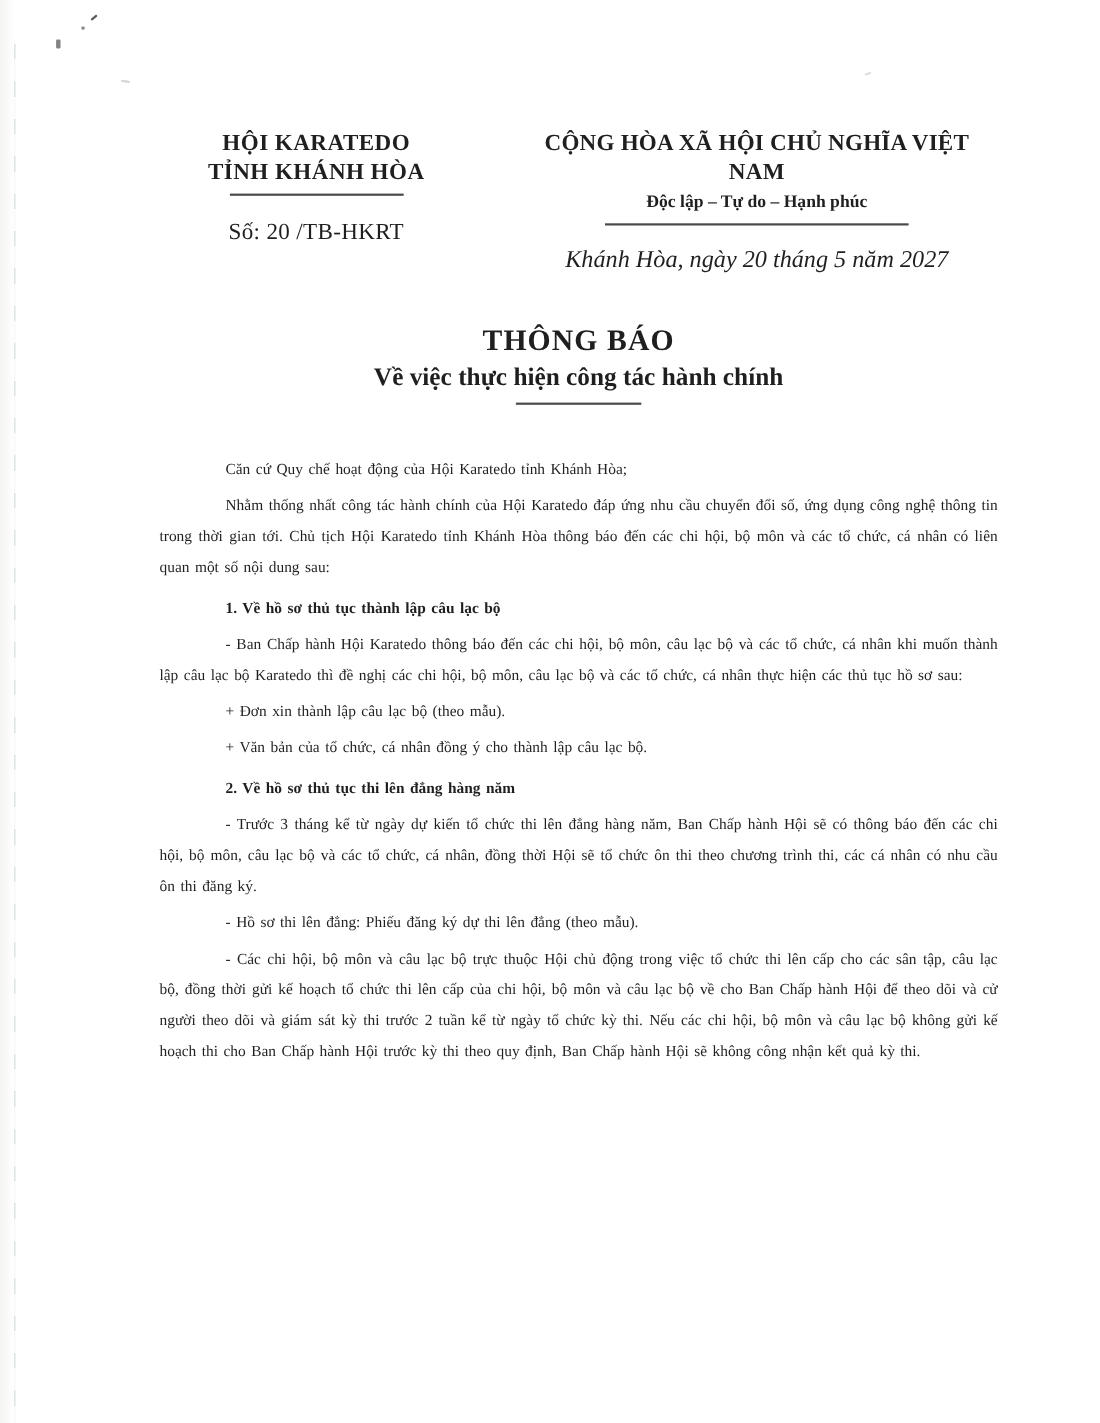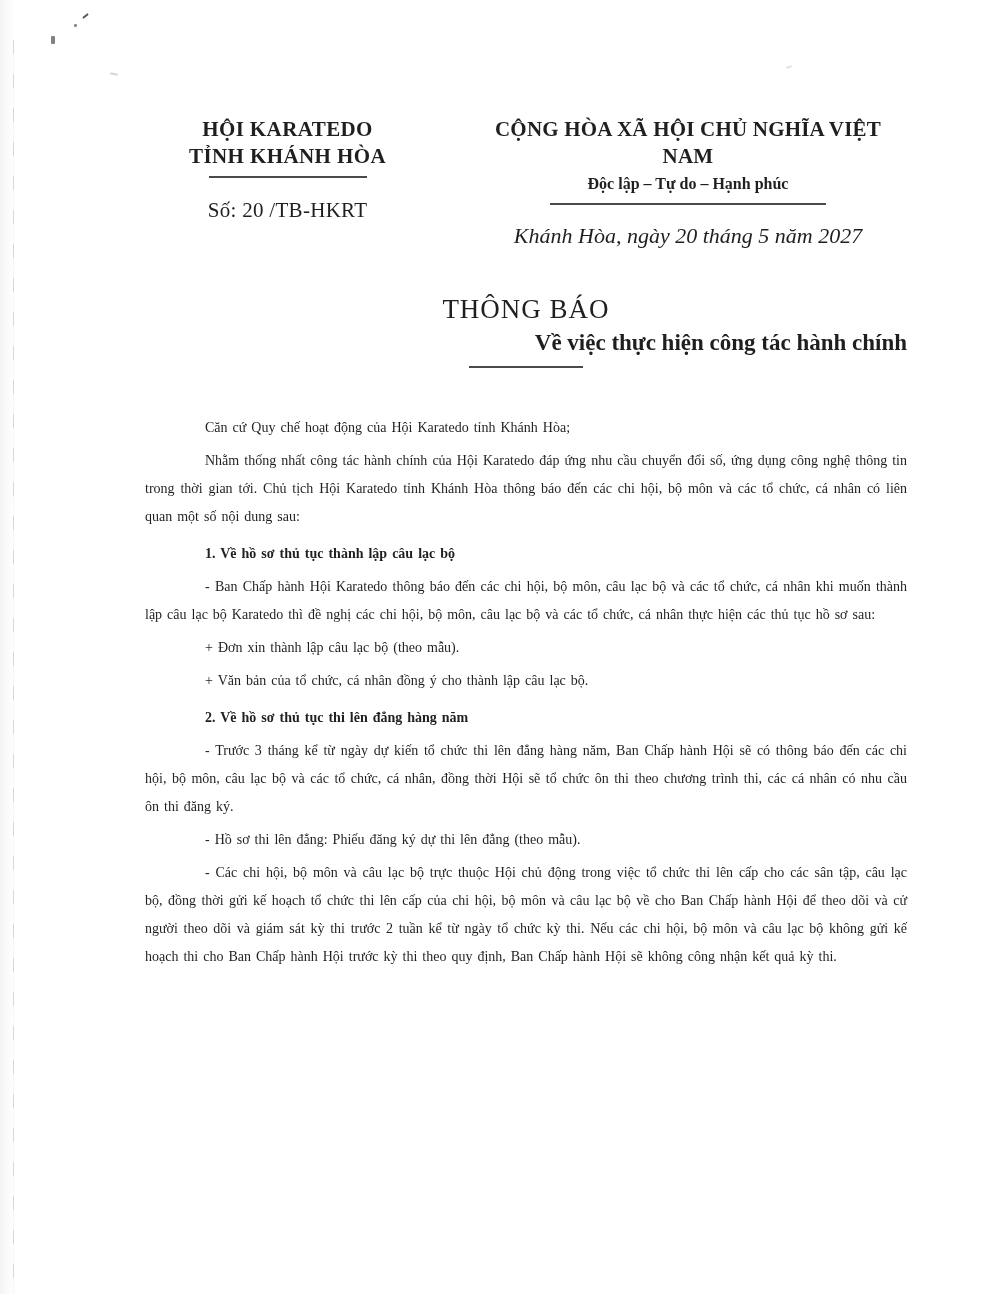--- a/index.html
+++ b/index.html
@@ -39,22 +39,22 @@
   .org-underline{width:158px;height:0;border-bottom:2px solid #4a4a4a;margin:6px auto 0;}
   .doc-number{font-size:21px;margin-top:20px;text-align:center;letter-spacing:.3px;}
 
   .national-block{width:438px;text-align:center;}
   .nat-line1{font-weight:bold;font-size:21px;line-height:27px;letter-spacing:.2px;}
   .nat-line2{font-weight:bold;font-size:16px;line-height:28px;}
   .nat-underline{width:276px;height:0;border-bottom:2px solid #4a4a4a;margin:5px auto 0;}
   .dateline{font-style:italic;font-size:22px;margin-top:18px;text-align:center;}
 
   .title-block{text-align:center;margin-top:44px;}
-  .title-main{font-weight:normal;font-size:27px;letter-spacing:1px;line-height:32px;margin-top:36px;}
-  .title-sub{font-weight:bold;font-size:23px;line-height:30px;margin-top:3px;text-align:right;}
+  .title-main{font-weight:bold;font-size:27px;letter-spacing:1px;line-height:32px;margin-top:36px;}
+  .title-sub{font-weight:bold;font-size:23px;line-height:30px;margin-top:3px;}
   .title-underline{width:114px;height:0;border-bottom:2px solid #4a4a4a;margin:8px auto 0;}
 
   .body-text{margin-top:46px;}
   .body-text p{
     font-size:14px;line-height:28px;
     text-align:justify;text-indent:60px;
     margin:5px 0;word-spacing:1.5px;
   }
   .body-text p.sect{
     font-weight:bold;text-align:left;

